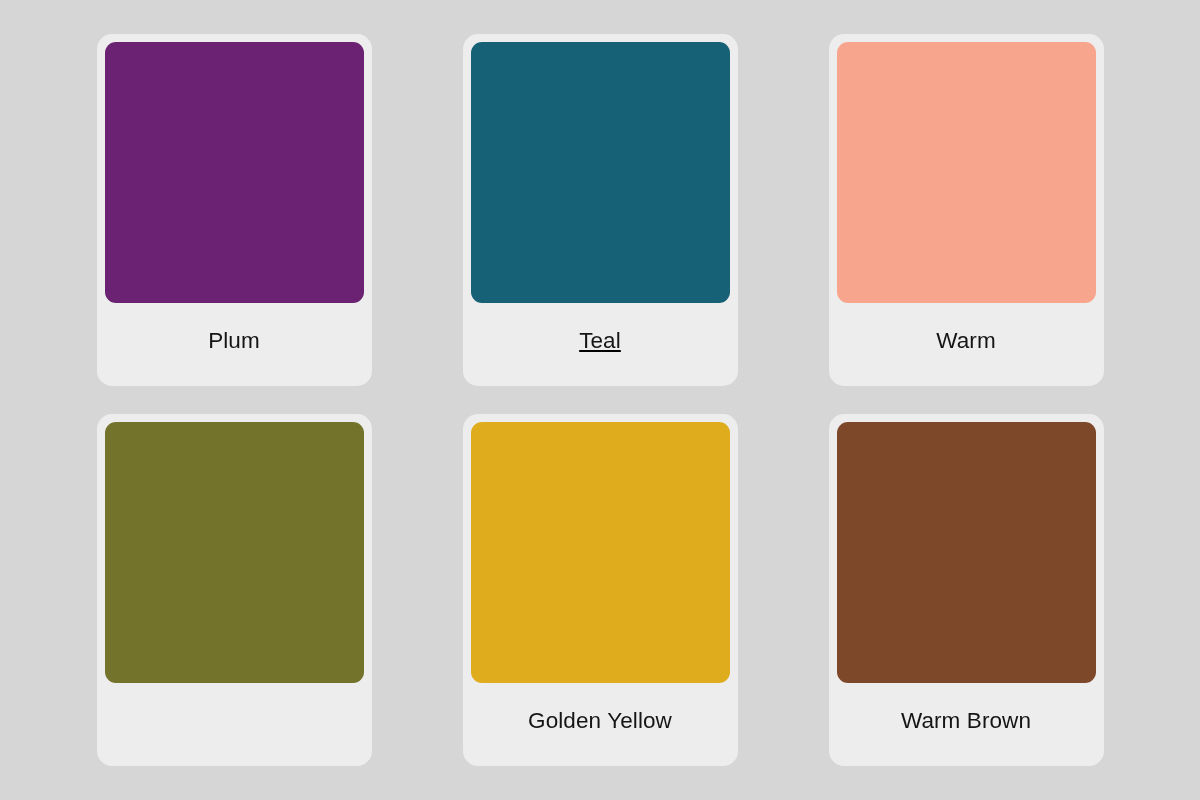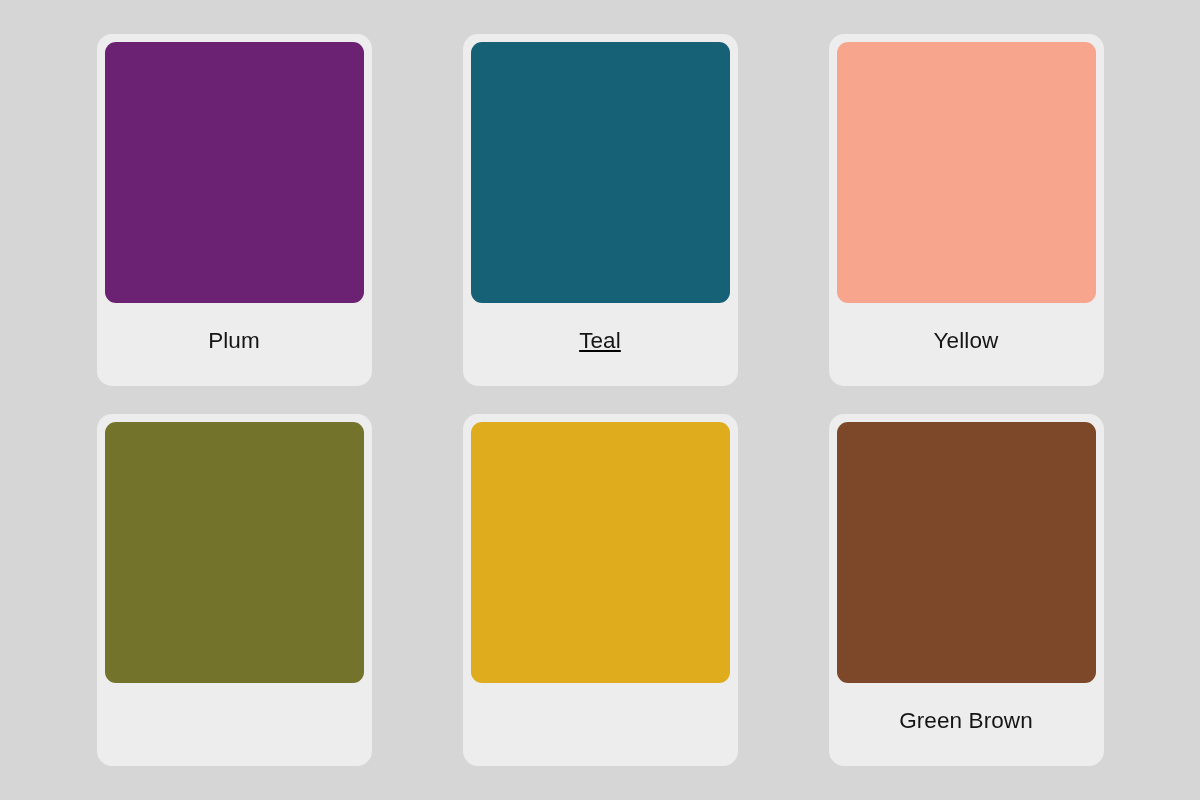--- a/index.html
+++ b/index.html
@@ -78,32 +78,35 @@
   <div class="swatch-card" style="background-color: rgb(237, 237, 237); text-decoration: underline;">
     <div class="swatch-color" style="background-color: rgb(22, 97, 118);"></div>
     <div class="swatch-label-area">
       <span class="swatch-label" style="color: rgb(21, 21, 21);">Teal</span>
     </div>
   </div>
 
   <div class="swatch-card" style="background-color: rgb(237, 237, 237);">
     <div class="swatch-color" style="background-color: rgb(247, 166, 141);"></div>
     <div class="swatch-label-area">
-      <span class="swatch-label" style="color: rgb(21, 21, 21);">Yellow</span>
+      <span class="swatch-label" style="color: rgb(21, 21, 21);">Warm</span>
     </div>
   </div>
 
   <div class="swatch-card" style="background-color: rgb(237, 237, 237);">
     <div class="swatch-color" style="background-color: rgb(116, 115, 43);"></div>
   </div>
 
   <div class="swatch-card" style="background-color: rgb(237, 237, 237);">
     <div class="swatch-color" style="background-color: rgb(223, 172, 30);"></div>
+    <div class="swatch-label-area">
+      <span class="swatch-label" style="color: rgb(21, 21, 21);">Golden Yellow</span>
+    </div>
   </div>
 
   <div class="swatch-card" style="background-color: rgb(237, 237, 237);">
     <div class="swatch-color" style="background-color: rgb(125, 71, 42);"></div>
     <div class="swatch-label-area">
-      <span class="swatch-label" style="color: rgb(21, 21, 21);">Green Brown</span>
+      <span class="swatch-label" style="color: rgb(21, 21, 21);">Warm Brown</span>
     </div>
   </div>
 
 </div>
 
 </body></html>

